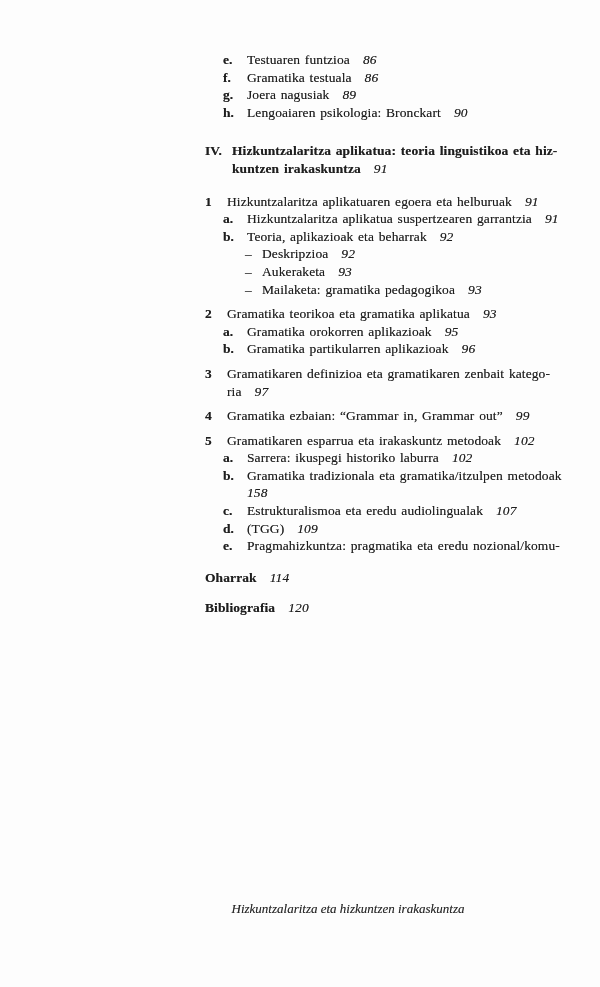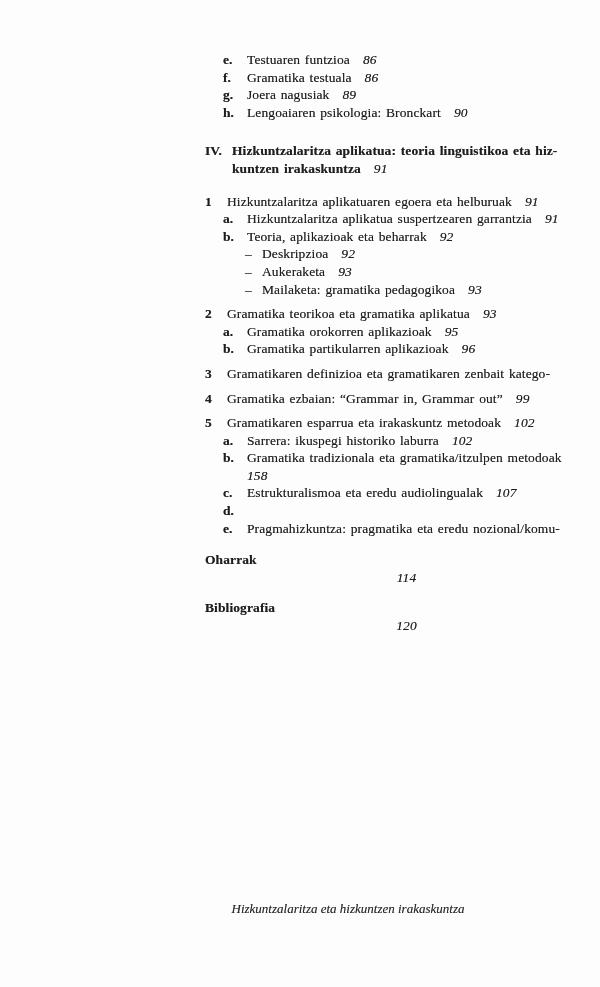--- a/index.html
+++ b/index.html
@@ -34,21 +34,21 @@
   .dash .lbl{width:17px;font-weight:400;}
   .txt{flex:1;min-width:0;}
   .line{display:block;}
   .pg{font-style:italic;margin-left:13px;}
   .pg.nolead{margin-left:0;}
   .heading{font-weight:700;margin-top:21px;justify-content:flex-end;}
   .heading .lbl{width:27px;}
   .heading .pg{font-weight:400;}
   .first-item{margin-top:15px;}
   .sec{margin-top:7px;}
-  .bm{font-weight:700;flex-direction:column;}
+  .bm{font-weight:700;}
   .bm .pg{font-weight:400;text-align:center;}
   .bm1{margin-top:14px;}
   .bm2{margin-top:13px;}
   .footer{
     position:absolute;
     top:901px;left:0;width:600px;
     box-sizing:border-box;
     padding-left:96px;
     text-align:center;
     font-size:13px;
@@ -149,20 +149,21 @@
       <span class="lbl">b.</span>
       <span class="txt">
           <span class="line"><span>Gramatika partikularren aplikazioak</span><span class="pg">96</span></span>
         </span>
     </div>
 
     <div class="row num sec">
       <span class="lbl">3</span>
       <span class="txt">
         <span class="line"><span>Gramatikaren definizioa eta gramatikaren zenbait katego-</span></span>
+        <span class="line"><span>ria</span><span class="pg">97</span></span>
       </span>
     </div>
 
     <div class="row num sec">
       <span class="lbl">4</span>
       <span class="txt">
           <span class="line"><span>Gramatika ezbaian: “Grammar in, Grammar out”</span><span class="pg">99</span></span>
         </span>
     </div>
 
@@ -187,20 +188,21 @@
     </div>
     <div class="row letter">
       <span class="lbl">c.</span>
       <span class="txt">
           <span class="line"><span>Estrukturalismoa eta eredu audiolingualak</span><span class="pg">107</span></span>
         </span>
     </div>
     <div class="row letter">
       <span class="lbl">d.</span>
       <span class="txt">
+        <span class="line"><span>(TGG)</span><span class="pg">109</span></span>
       </span>
     </div>
     <div class="row letter">
       <span class="lbl">e.</span>
       <span class="txt">
         <span class="line"><span>Pragmahizkuntza: pragmatika eta eredu nozional/komu-</span></span>
       </span>
     </div>
 
     <div class="row bm bm1">

